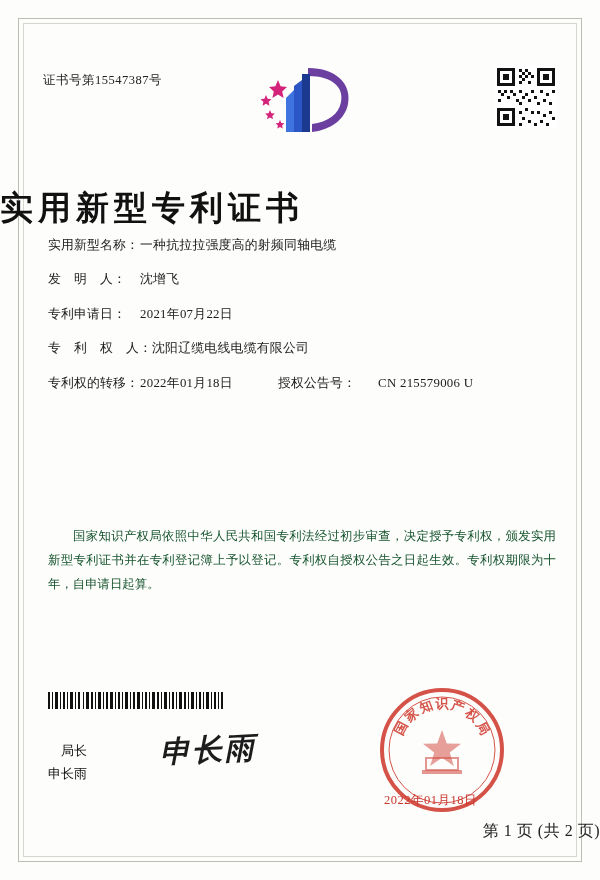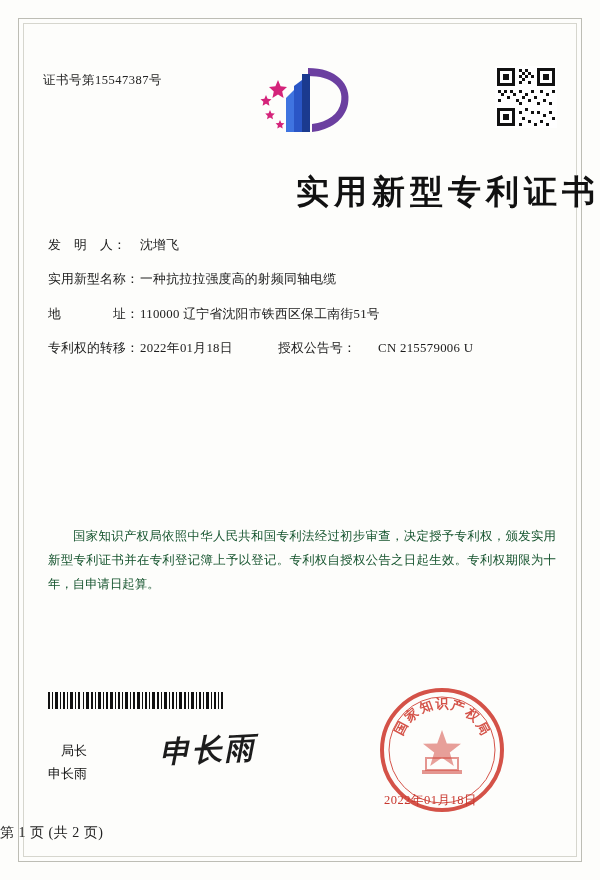--- a/index.html
+++ b/index.html
@@ -62,22 +62,22 @@
     position: absolute;
     right: 43px;
     top: 66px;
     width: 62px;
     height: 62px;
   }
 
   .title {
     position: absolute;
     left: 0; right: 0;
-    top: 170px;
-    text-align: right;
+    top: 186px;
+    text-align: left;
     font-size: 33px;
     font-weight: bold;
     letter-spacing: 5px;
     color: #111;
     font-family: "Liberation Serif", "DejaVu Serif", serif;
   }
 
   .fields {
     position: absolute;
     left: 48px;
@@ -165,22 +165,22 @@
     top: 792px;
     font-size: 12.5px;
     color: #c8372e;
     letter-spacing: 0.5px;
   }
 
   .footer {
     position: absolute;
     left: 0; right: 0;
     bottom: 38px;
-    text-align: left;
-    font-size: 14px;
+    text-align: right;
+    font-size: 16px;
     color: #222;
     letter-spacing: 0.5px;
   }
 </style>
 </head>
 <body>
 
 <div class="page">
   <div class="border-outer"></div>
   <div class="border-inner"></div>
@@ -258,27 +258,30 @@
         <rect x="57" y="51" width="3" height="3"></rect>
           <rect x="39" y="57" width="3" height="3"></rect>
       </g>
     </svg>
   </div>
 
   <div class="title">实用新型专利证书</div>
 
   <div class="fields">
     <div class="field-row">
+      <span class="flabel">实用新型名称：</span><span class="fval">一种抗拉拉强度高的射频同轴电缆</span>
+    </div>
+    <div class="field-row">
       <span class="flabel">发　明　人：</span><span class="fval">沈增飞</span>
     </div>
     <div class="field-row">
-      <span class="flabel">实用新型名称：</span><span class="fval">一种抗拉拉强度高的射频同轴电缆</span>
+      <span class="flabel">专利申请日：</span><span class="fval">2021年07月22日</span>
     </div>
     <div class="field-row">
-      <span class="flabel">地　　　　址：</span><span class="fval">110000 辽宁省沈阳市铁西区保工南街51号</span>
+      <span class="flabel">专　利　权　人：</span><span class="fval">沈阳辽缆电线电缆有限公司</span>
     </div>
     <div class="field-row dual">
       <span class="flabel">专利权的转移：</span><span class="fval">2022年01月18日</span>
       <span class="seg2"><span class="flabel">授权公告号：</span><span class="fval">CN 215579006 U</span></span>
     </div>
   </div>
 
   <div class="paras">
     <div class="para">国家知识产权局依照中华人民共和国专利法经过初步审查，决定授予专利权，颁发实用新型专利证书并在专利登记簿上予以登记。专利权自授权公告之日起生效。专利权期限为十年，自申请日起算。</div>
   </div>

